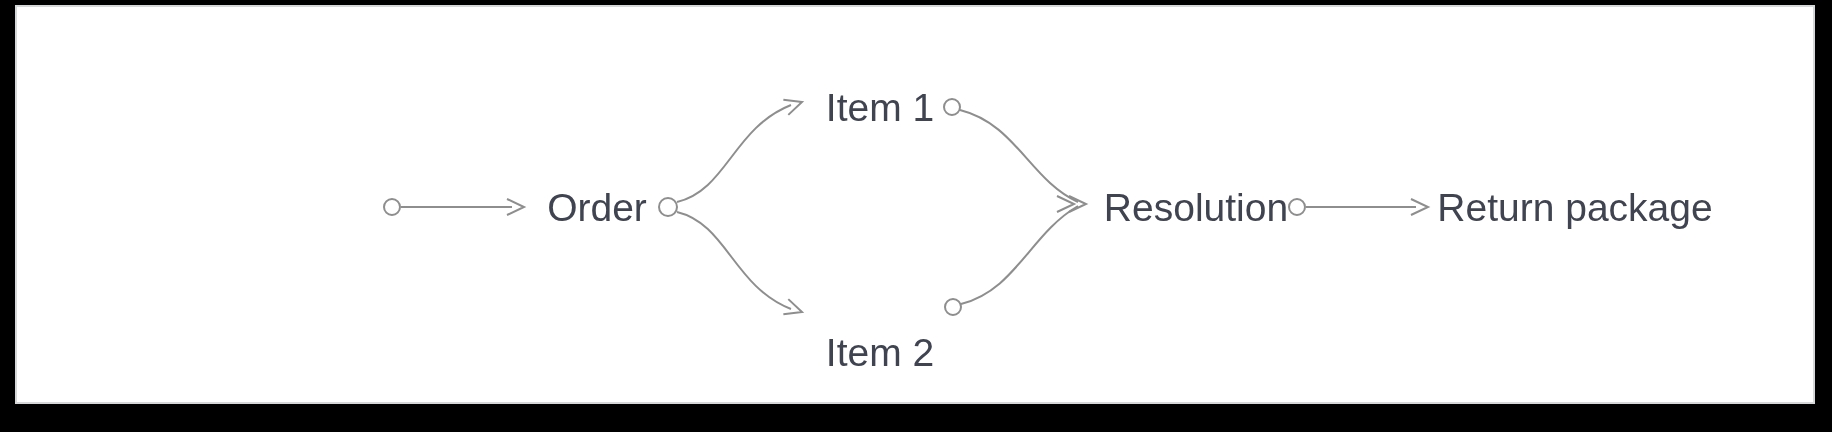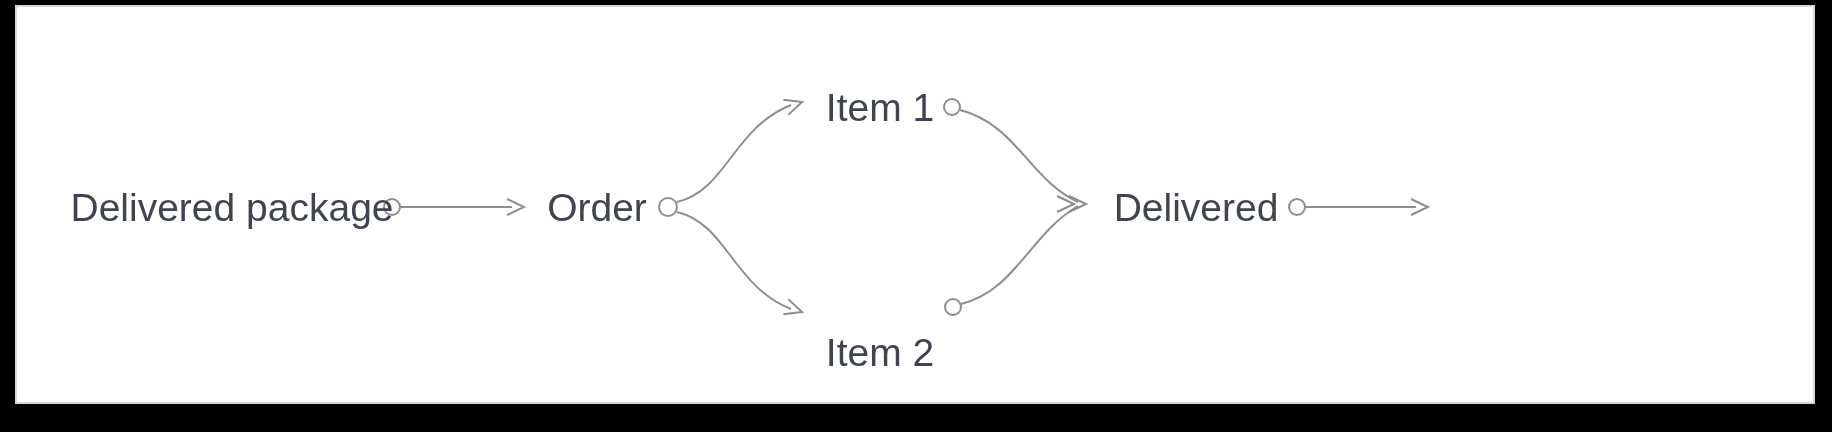--- a/index.html
+++ b/index.html
@@ -93,18 +93,18 @@
       <path class="edge" d="M -17 -8 L 0 0 L -17 8"></path>
     </g>
 
     <circle class="port" cx="1297" cy="207" r="8"></circle>
     <path class="edge" d="M 1306 207 H 1416"></path>
     <g transform="translate(1428,207)">
       <path class="edge" d="M -17 -8 L 0 0 L -17 8"></path>
     </g>
   </svg>
 
-  <div class="node-label" style="left:232px; top:207px;">Delivered package</div>
   <div class="node-label" style="left:597px; top:207px;">Order</div>
   <div class="node-label" style="left:880px; top:107px;">Item 1</div>
   <div class="node-label" style="left:880px; top:307px;margin-top:45px;">Item 2</div>
-  <div class="node-label" style="left:1196px; top:207px;">Delivered</div>
+  <div class="node-label" style="left:1196px; top:207px;">Resolution</div>
+  <div class="node-label" style="left:1575px; top:207px;">Return package</div>
 </div>
 
 </body></html>

